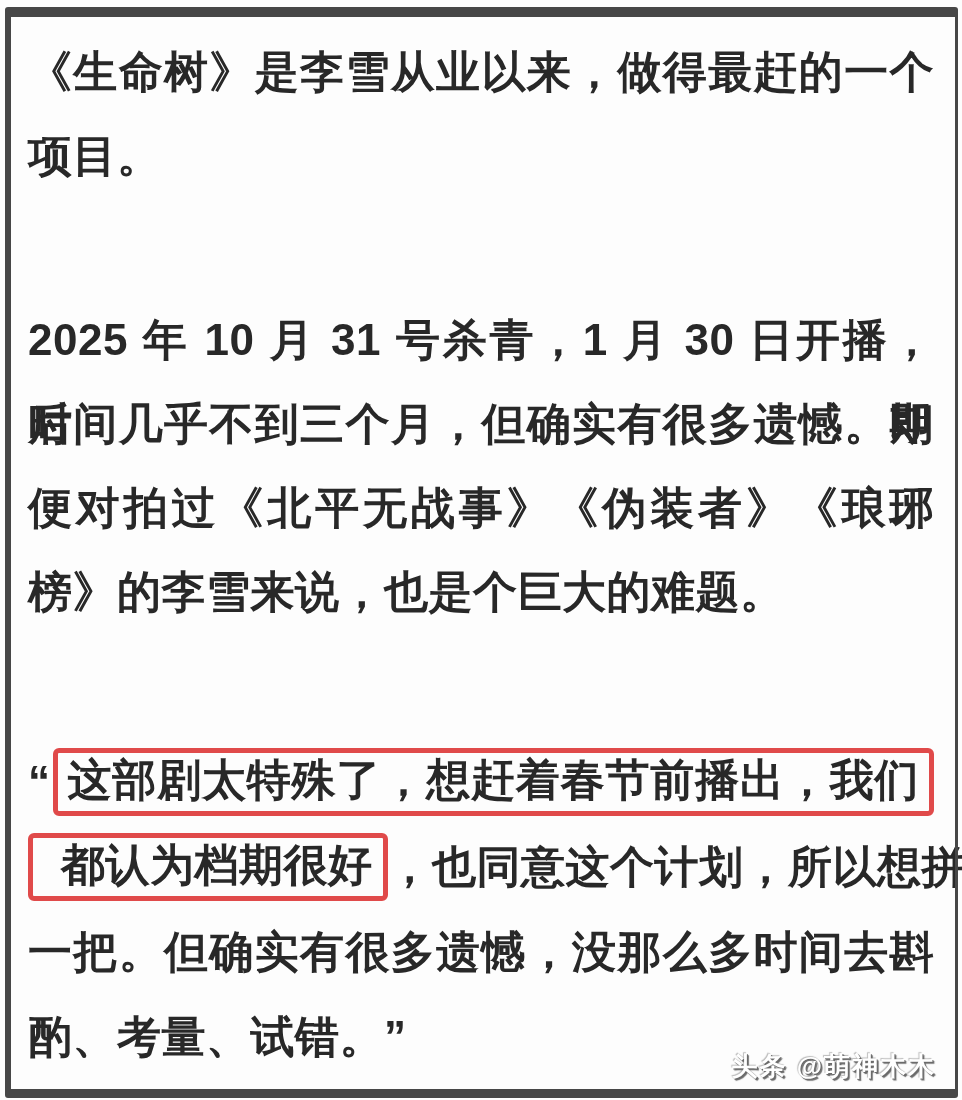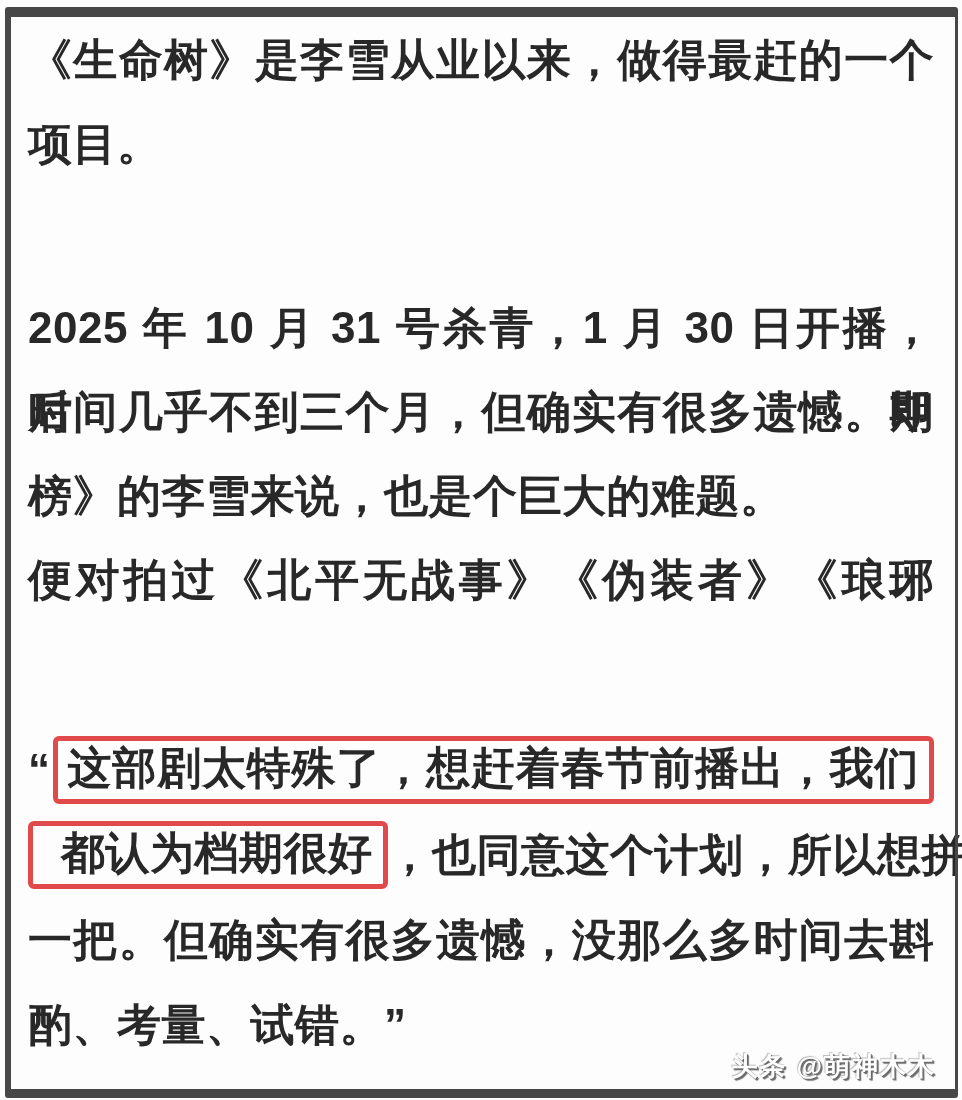--- a/index.html
+++ b/index.html
@@ -29,21 +29,21 @@
     left: 5px; top: 7px; right: 4px; bottom: 2px;
     border-style: solid;
     border-color: var(--frame);
     border-width: 10px 3px 9px 6px;
     border-radius: 3px;
     pointer-events: none;
   }
   .article {
     position: absolute;
     left: 28px;
-    top: 18px;
+    top: 30px;
     width: 906px;
     font-size: 44px;
     font-weight: 600;
     letter-spacing: 0.5px;
   }
   .para { margin-bottom: 100px; }
   .para.p2 { margin-bottom: 105px; }
   .para.quote { margin-bottom: 0; }
   .line {
     height: 84px;
@@ -117,22 +117,22 @@
   <div class="article">
 
     <div class="para">
       <div class="line just">《生命树》是李雪从业以来，做得最赶的一个</div>
       <div class="line">项目。</div>
     </div>
 
     <div class="para p2">
       <div class="line just">2025 年 10 月 31 号杀青，1 月 30 日开播，后期</div>
       <div class="line just">时间几乎不到三个月，但确实有很多遗憾。即</div>
+      <div class="line just">便对拍过《北平无战事》《伪装者》《琅琊</div>
       <div class="line">榜》的李雪来说，也是个巨大的难题。</div>
-      <div class="line just">便对拍过《北平无战事》《伪装者》《琅琊</div>
     </div>
 
     <div class="para quote">
       <div class="qline flexline">
         <span class="oq">“</span>
         <span class="hl hl1">这部剧太特殊了，想赶着春节前播出，我们</span>
       </div>
       <div class="qline flexline">
         <span class="hl hl2">都认为档期很好</span>
         <span class="rest">，也同意这个计划，所以想拼</span>

